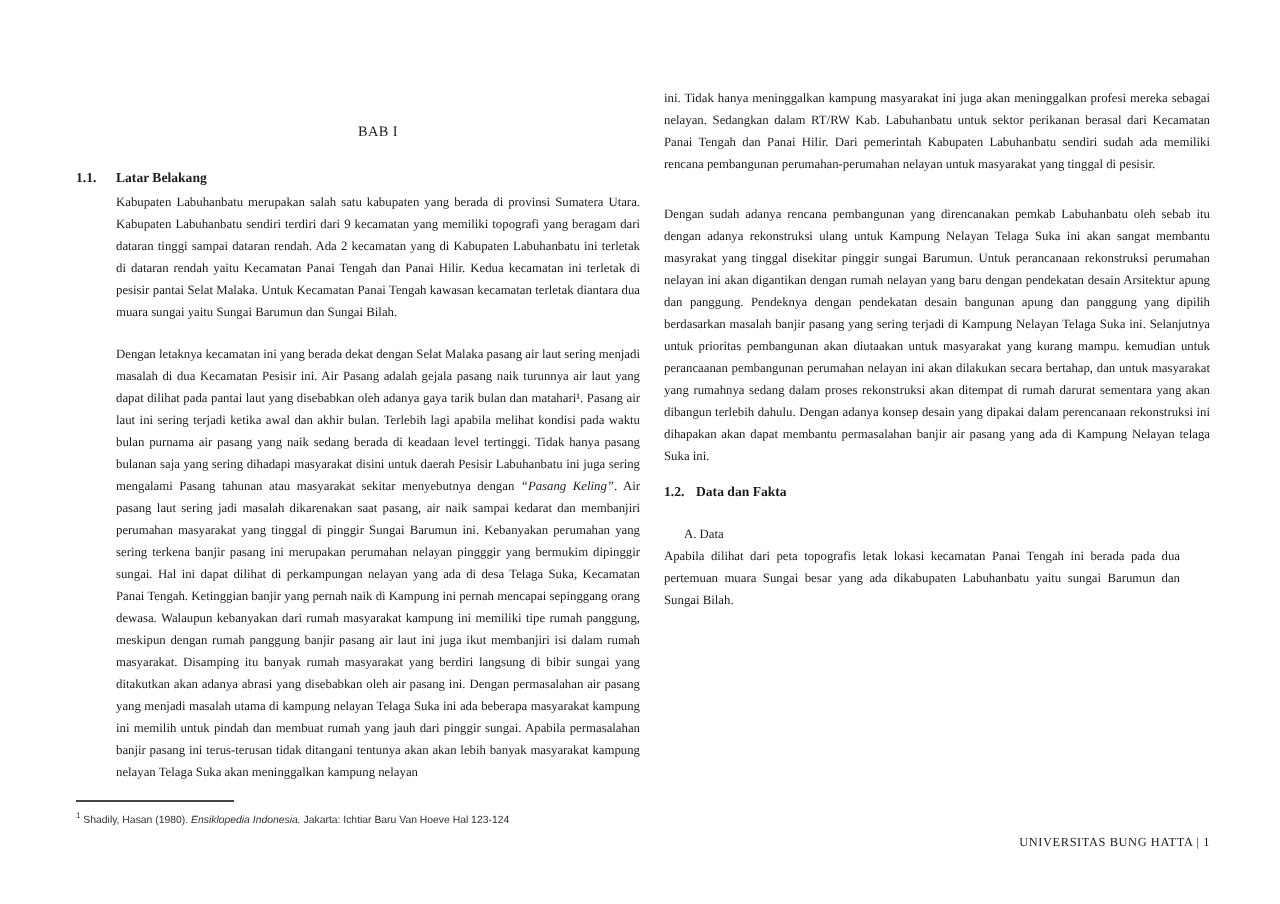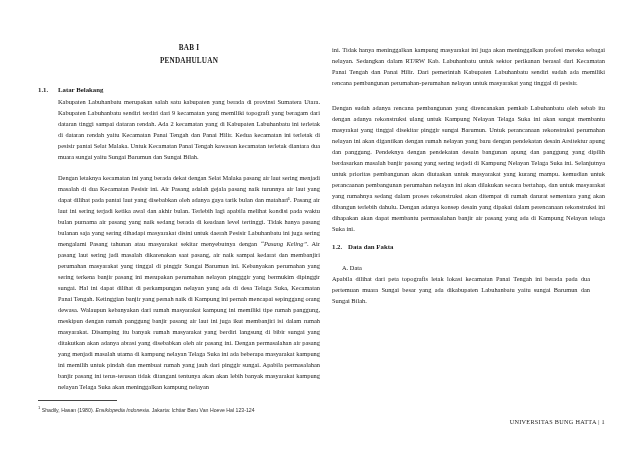--- a/index.html
+++ b/index.html
@@ -7,23 +7,23 @@
     position: relative;
     width: 640px;
     height: 452px;
     background: #ffffff;
     overflow: hidden;
     font-family: "Liberation Serif", serif;
     color: #1c1c1c;
   }
   .chapter-title {
     position: absolute;
-    left: 58px; top: 42px; width: 262px;
+    left: 58px; top: 60px; width: 262px;
     text-align: center;
-    font-weight: 700;
+    font-weight: 400;
     font-size: 7.2px;
     line-height: 13px;
     letter-spacing: 0.2px;
   }
   .section-heading {
     font-weight: 700;
     font-size: 6.8px;
     line-height: 11px;
   }
   .h11 {
@@ -86,21 +86,20 @@
     color: #222;
   }
 </style>
 </head>
 <body>
 
 <div class="page">
 
   <div class="chapter-title">
     <div>BAB I</div>
-    <div>PENDAHULUAN</div>
   </div>
 
   <div class="section-heading h11">
     <span class="sec-num">1.1.</span><span>Latar Belakang</span>
   </div>
 
   <div class="col-left body-text">
     <p class="p1">Kabupaten Labuhanbatu merupakan salah satu kabupaten yang berada di provinsi Sumatera Utara. Kabupaten Labuhanbatu sendiri terdiri dari 9 kecamatan yang memiliki topografi yang beragam dari dataran tinggi sampai dataran rendah. Ada 2 kecamatan yang di Kabupaten Labuhanbatu ini terletak di dataran rendah yaitu Kecamatan Panai Tengah dan Panai Hilir. Kedua kecamatan ini terletak di pesisir pantai Selat Malaka. Untuk Kecamatan Panai Tengah kawasan kecamatan terletak diantara dua muara sungai yaitu Sungai Barumun dan Sungai Bilah.</p>
     <p class="p2"><span>Dengan letaknya kecamatan ini yang berada dekat dengan Selat Malaka pasang air laut sering menjadi masalah di dua Kecamatan Pesisir ini. Air Pasang adalah gejala pasang naik turunnya air laut yang dapat dilihat pada pantai laut yang disebabkan oleh adanya gaya tarik bulan dan matahari¹. Pasang air laut ini sering terjadi ketika awal dan akhir bulan. Terlebih lagi apabila melihat kondisi pada waktu bulan purnama air pasang yang naik sedang berada di keadaan level tertinggi. Tidak hanya pasang bulanan saja yang sering dihadapi masyarakat disini untuk daerah Pesisir Labuhanbatu ini juga sering mengalami Pasang tahunan atau masyarakat sekitar menyebutnya dengan </span><span class="italic">“Pasang Keling”</span><span>. Air pasang laut sering jadi masalah dikarenakan saat pasang, air naik sampai kedarat dan membanjiri perumahan masyarakat yang tinggal di pinggir Sungai Barumun ini. Kebanyakan perumahan yang sering terkena banjir pasang ini merupakan perumahan nelayan pingggir yang bermukim dipinggir sungai. Hal ini dapat dilihat di perkampungan nelayan yang ada di desa Telaga Suka, Kecamatan Panai Tengah. Ketinggian banjir yang pernah naik di Kampung ini pernah mencapai sepinggang orang dewasa. Walaupun kebanyakan dari rumah masyarakat kampung ini memiliki tipe rumah panggung, meskipun dengan rumah panggung banjir pasang air laut ini juga ikut membanjiri isi dalam rumah masyarakat. Disamping itu banyak rumah masyarakat yang berdiri langsung di bibir sungai yang ditakutkan akan adanya abrasi yang disebabkan oleh air pasang ini. Dengan permasalahan air pasang yang menjadi masalah utama di kampung nelayan Telaga Suka ini ada beberapa masyarakat kampung ini memilih untuk pindah dan membuat rumah yang jauh dari pinggir sungai. Apabila permasalahan banjir pasang ini terus-terusan tidak ditangani tentunya akan akan lebih banyak masyarakat kampung nelayan Telaga Suka akan meninggalkan kampung nelayan</span></p>
   </div>

